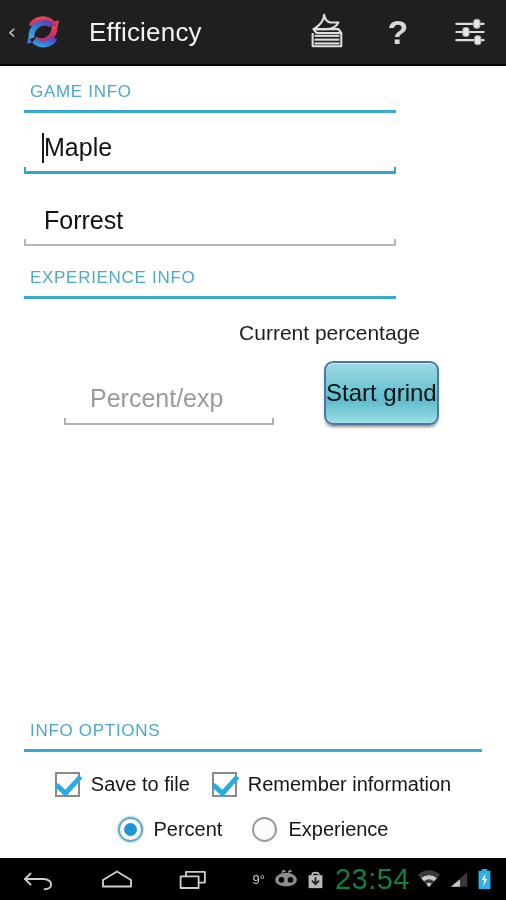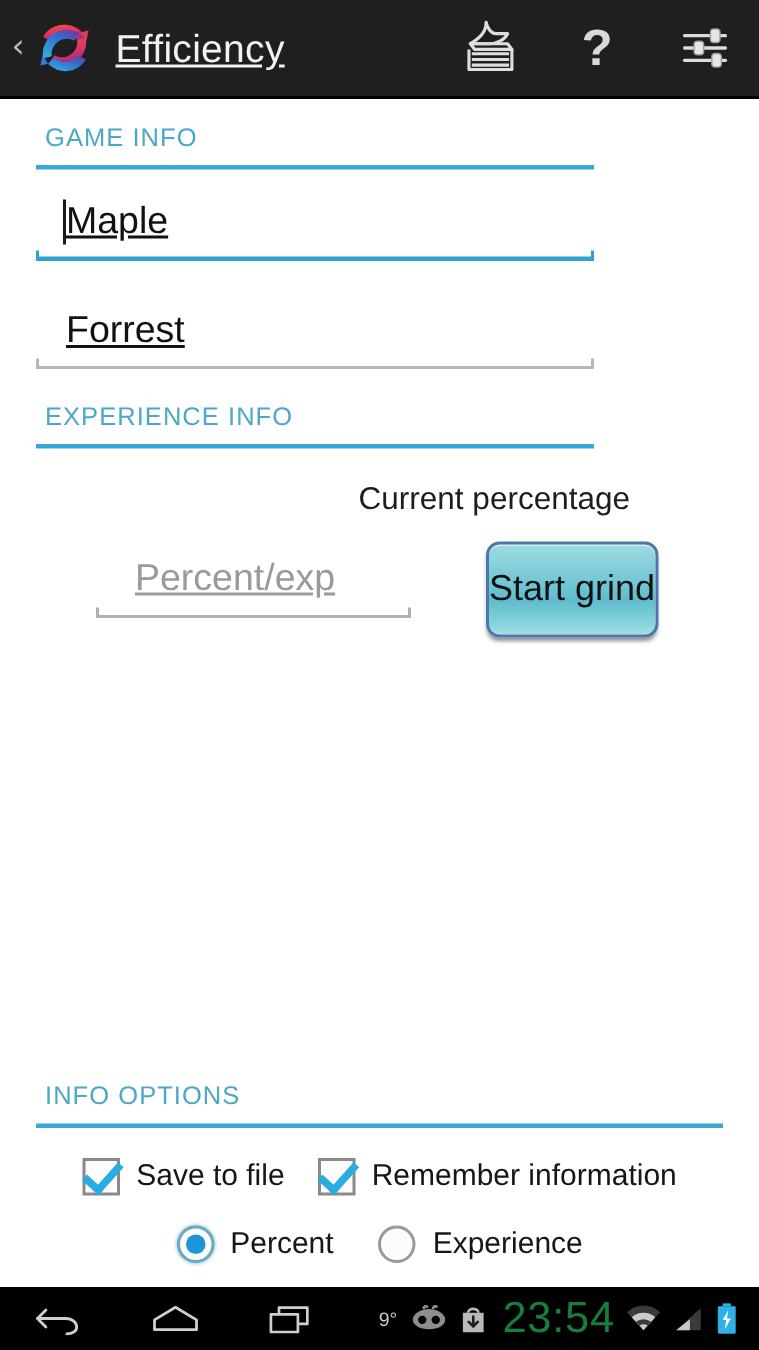--- a/index.html
+++ b/index.html
@@ -43,25 +43,24 @@
     width: 44px;
     height: 44px;
     flex: 0 0 auto;
     margin-left: 1px;
   }
 
   #app-title {
     color: #f2f2f2;
     font-size: 26px;
     font-weight: normal;
-    margin-left: 12px;
+    margin-left: 24px;
     letter-spacing: 0.2px;
     white-space: nowrap;
     flex: 0 0 auto;
-    text-decoration: underline;
   }
 
   #ab-spacer { flex: 1 1 auto; }
 
   .ab-action {
     width: 72px;
     height: 66px;
     display: flex;
     align-items: center;
     justify-content: center;
@@ -107,21 +106,20 @@
     margin: 0 24px;
     position: relative;
   }
   .field .field-text {
     display: block;
     font-size: 25px;
     color: #111111;
     padding: 12px 4px 9px 20px;
     white-space: nowrap;
     overflow: hidden;
-    text-decoration: underline;
   }
   .field .field-text.placeholder { color: #9a9a9a; }
   .field .field-rule {
     height: 2px;
     width: 100%;
     background: #b6b6b6;
     position: relative;
   }
   .field .field-rule::before,
   .field .field-rule::after {
@@ -151,21 +149,21 @@
   #current-percentage-label {
     text-align: right;
     font-size: 21px;
     color: #1d1d1d;
     margin-top: 22px;
   }
 
   
   #exp-row {
     display: flex;
-    align-items: flex-start;
+    align-items: flex-end;
     margin-top: 16px;
     padding: 0 24px;
   }
   #percent-field {
     flex: 0 0 210px;
     margin-left: 40px;
   }
   #percent-field .field-text {
     font-size: 25px;
     padding: 10px 2px 10px 26px;

